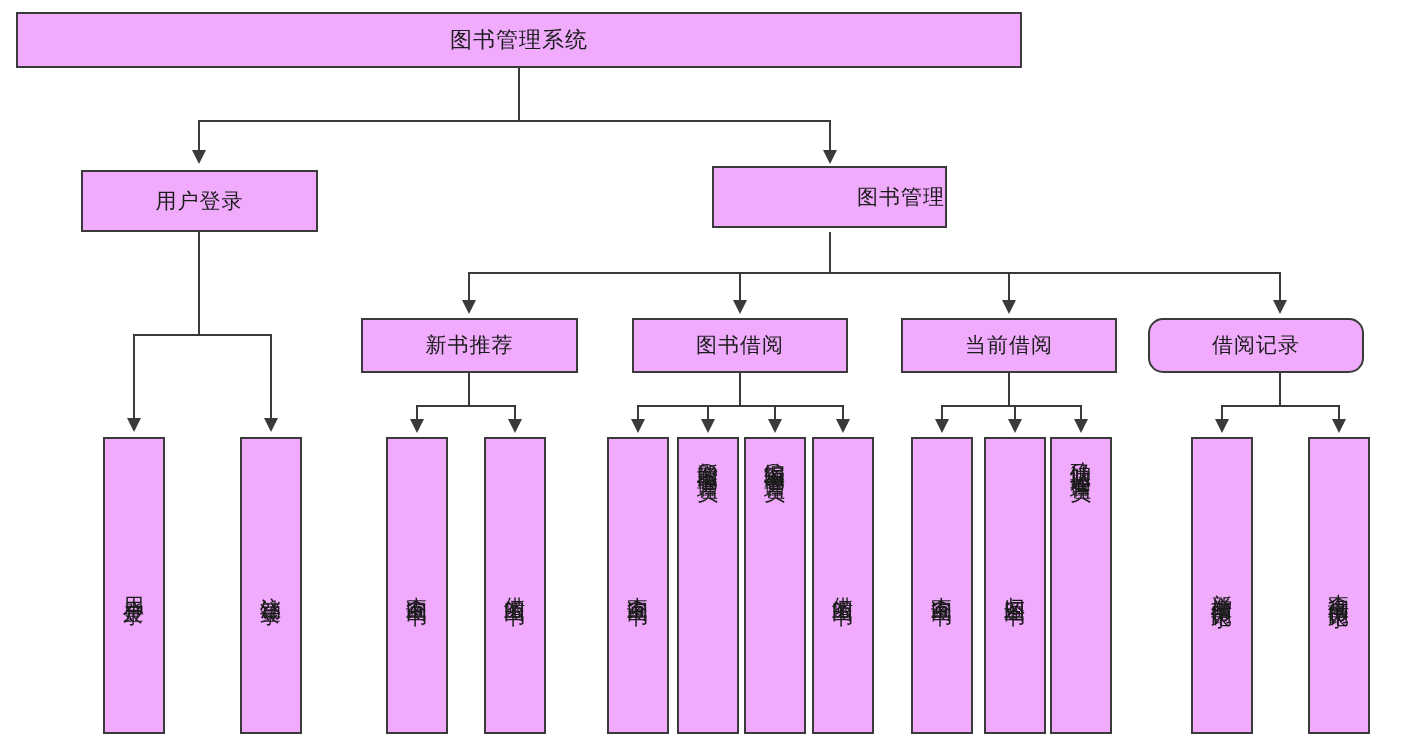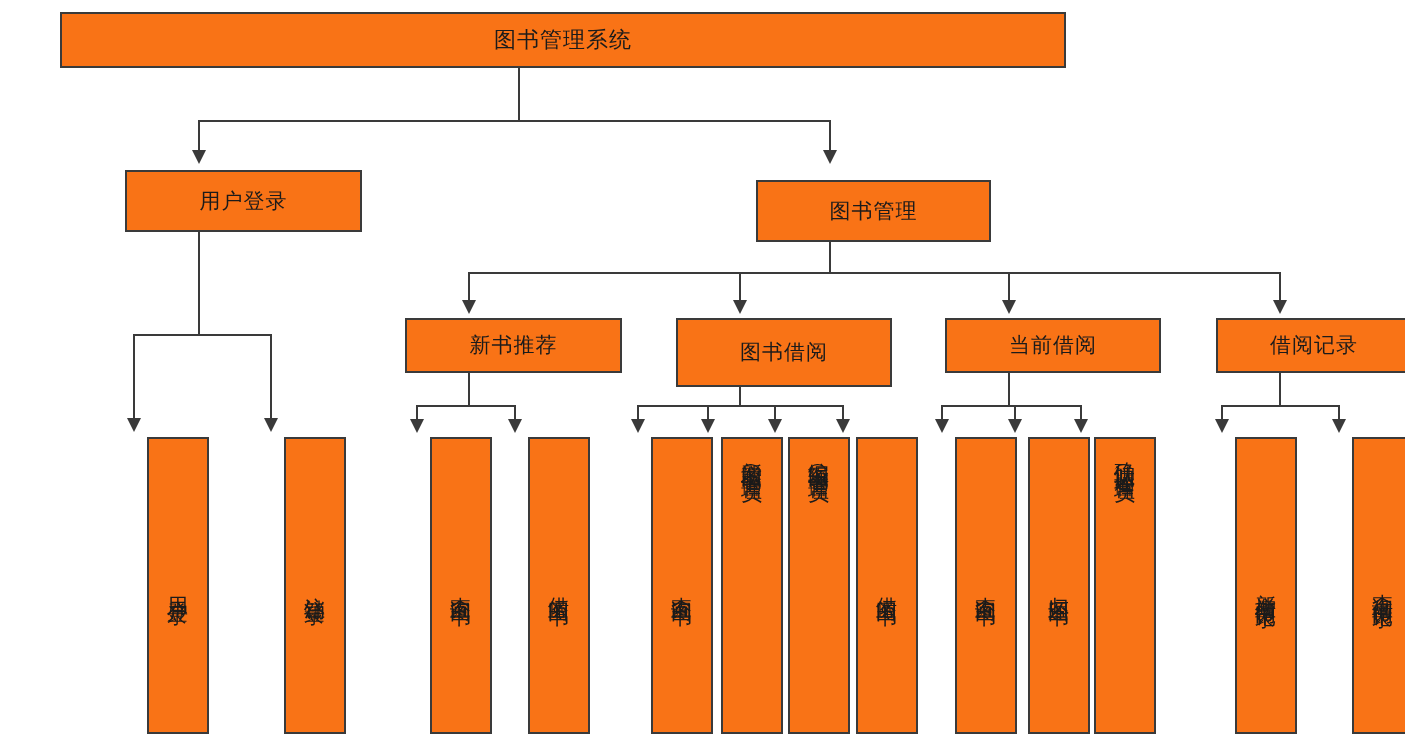--- a/index.html
+++ b/index.html
@@ -14,27 +14,26 @@
     position: relative;
     width: 1405px;
     height: 747px;
     background: #ffffff;
     overflow: hidden;
   }
   
   .node {
     position: absolute;
     box-sizing: border-box;
-    background: #f97316;
+    background: #f0abfc;
     border: 2px solid #3a3a3a;
     display: flex;
     align-items: center;
     justify-content: center;
     color: #1b1b1b;
-    margin-left: 44px;
   }
   .node .label {
     font-size: 21px;
     line-height: 1.25;
     letter-spacing: 1px;
     white-space: nowrap;
     color: #1b1b1b;
   }
   
   .node.root .label { font-size: 22px; }
@@ -152,34 +151,34 @@
   <div class="vline" style="left:1338px; top:405px; height:16px;"></div>
   <div class="arrow" style="left:1332px; top:419px;"></div>
 
   <div class="node root" style="left:16px; top:12px; width:1006px; height:56px;">
     <span class="label">图书管理系统</span>
   </div>
 
   <div class="node level2" style="left:81px; top:170px; width:237px; height:62px;">
     <span class="label">用户登录</span>
   </div>
-  <div class="node level2" style="left:712px; top:180px; width:235px; height:62px;">
+  <div class="node level2" style="left:712px; top:166px; width:235px; height:62px;justify-content:flex-end;">
     <span class="label">图书管理</span>
   </div>
 
   <div class="node level3" style="left:361px; top:318px; width:217px; height:55px;">
     <span class="label">新书推荐</span>
   </div>
-  <div class="node level3" style="left:632px; top:318px; width:216px; height:69px;">
+  <div class="node level3" style="left:632px; top:318px; width:216px; height:55px;">
     <span class="label">图书借阅</span>
   </div>
   <div class="node level3" style="left:901px; top:318px; width:216px; height:55px;text-align:right;">
     <span class="label">当前借阅</span>
   </div>
-  <div class="node level3" style="left:1172px; top:318px; width:196px; height:55px;">
+  <div class="node level3" style="left:1148px; top:318px; width:216px; height:55px;border-radius:15px;">
     <span class="label">借阅记录</span>
   </div>
 
   <div class="node leaf short" style="left:103px; top:437px; width:62px; height:297px;">
     <span class="label">用户登录</span>
   </div>
   <div class="node leaf short" style="left:240px; top:437px; width:62px; height:297px;">
     <span class="label">注销登录</span>
   </div>
   <div class="node leaf short" style="left:386px; top:437px; width:62px; height:297px;">

